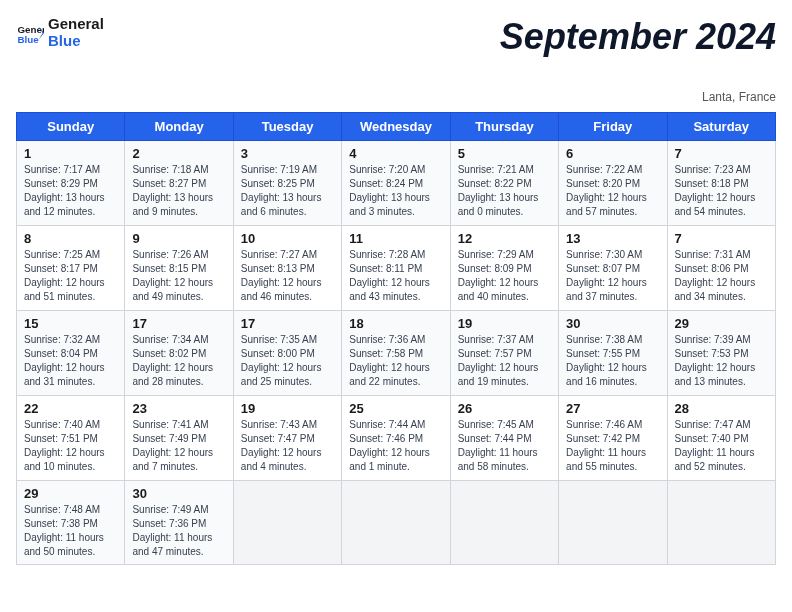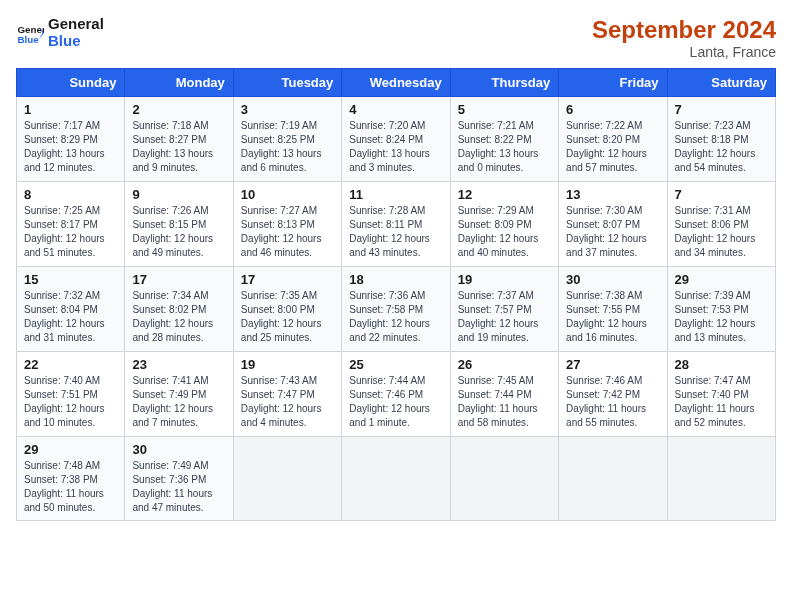--- a/index.html
+++ b/index.html
@@ -22,37 +22,39 @@
       gap: 4px;
     }
     .logo-icon {
       width: 28px;
       height: 28px;
     }
     .title-area {
       text-align: right;
     }
     .month-title {
-      font-size: 24px;
+      font-size: 36px;
       font-weight: bold;
-      color: #c2410c;
+      color: #0f172a;
+      font-style: italic;
     }
     .location {
-      font-size: 14px;
+      font-size: 12px;
       color: #555;
+      margin-top: 32px;
     }
     table {
       width: 100%;
       border-collapse: collapse;
       font-size: 11px;
     }
     th {
       background: #2563eb;
       color: #fff;
-      text-align: right;
+      text-align: center;
       padding: 6px 8px;
       font-size: 13px;
       font-weight: bold;
       border: 1px solid #1d4ed8;
     }
     td {
       border: 1px solid #d1d5db;
       padding: 5px 7px;
       vertical-align: top;
       width: calc(100% / 7);

